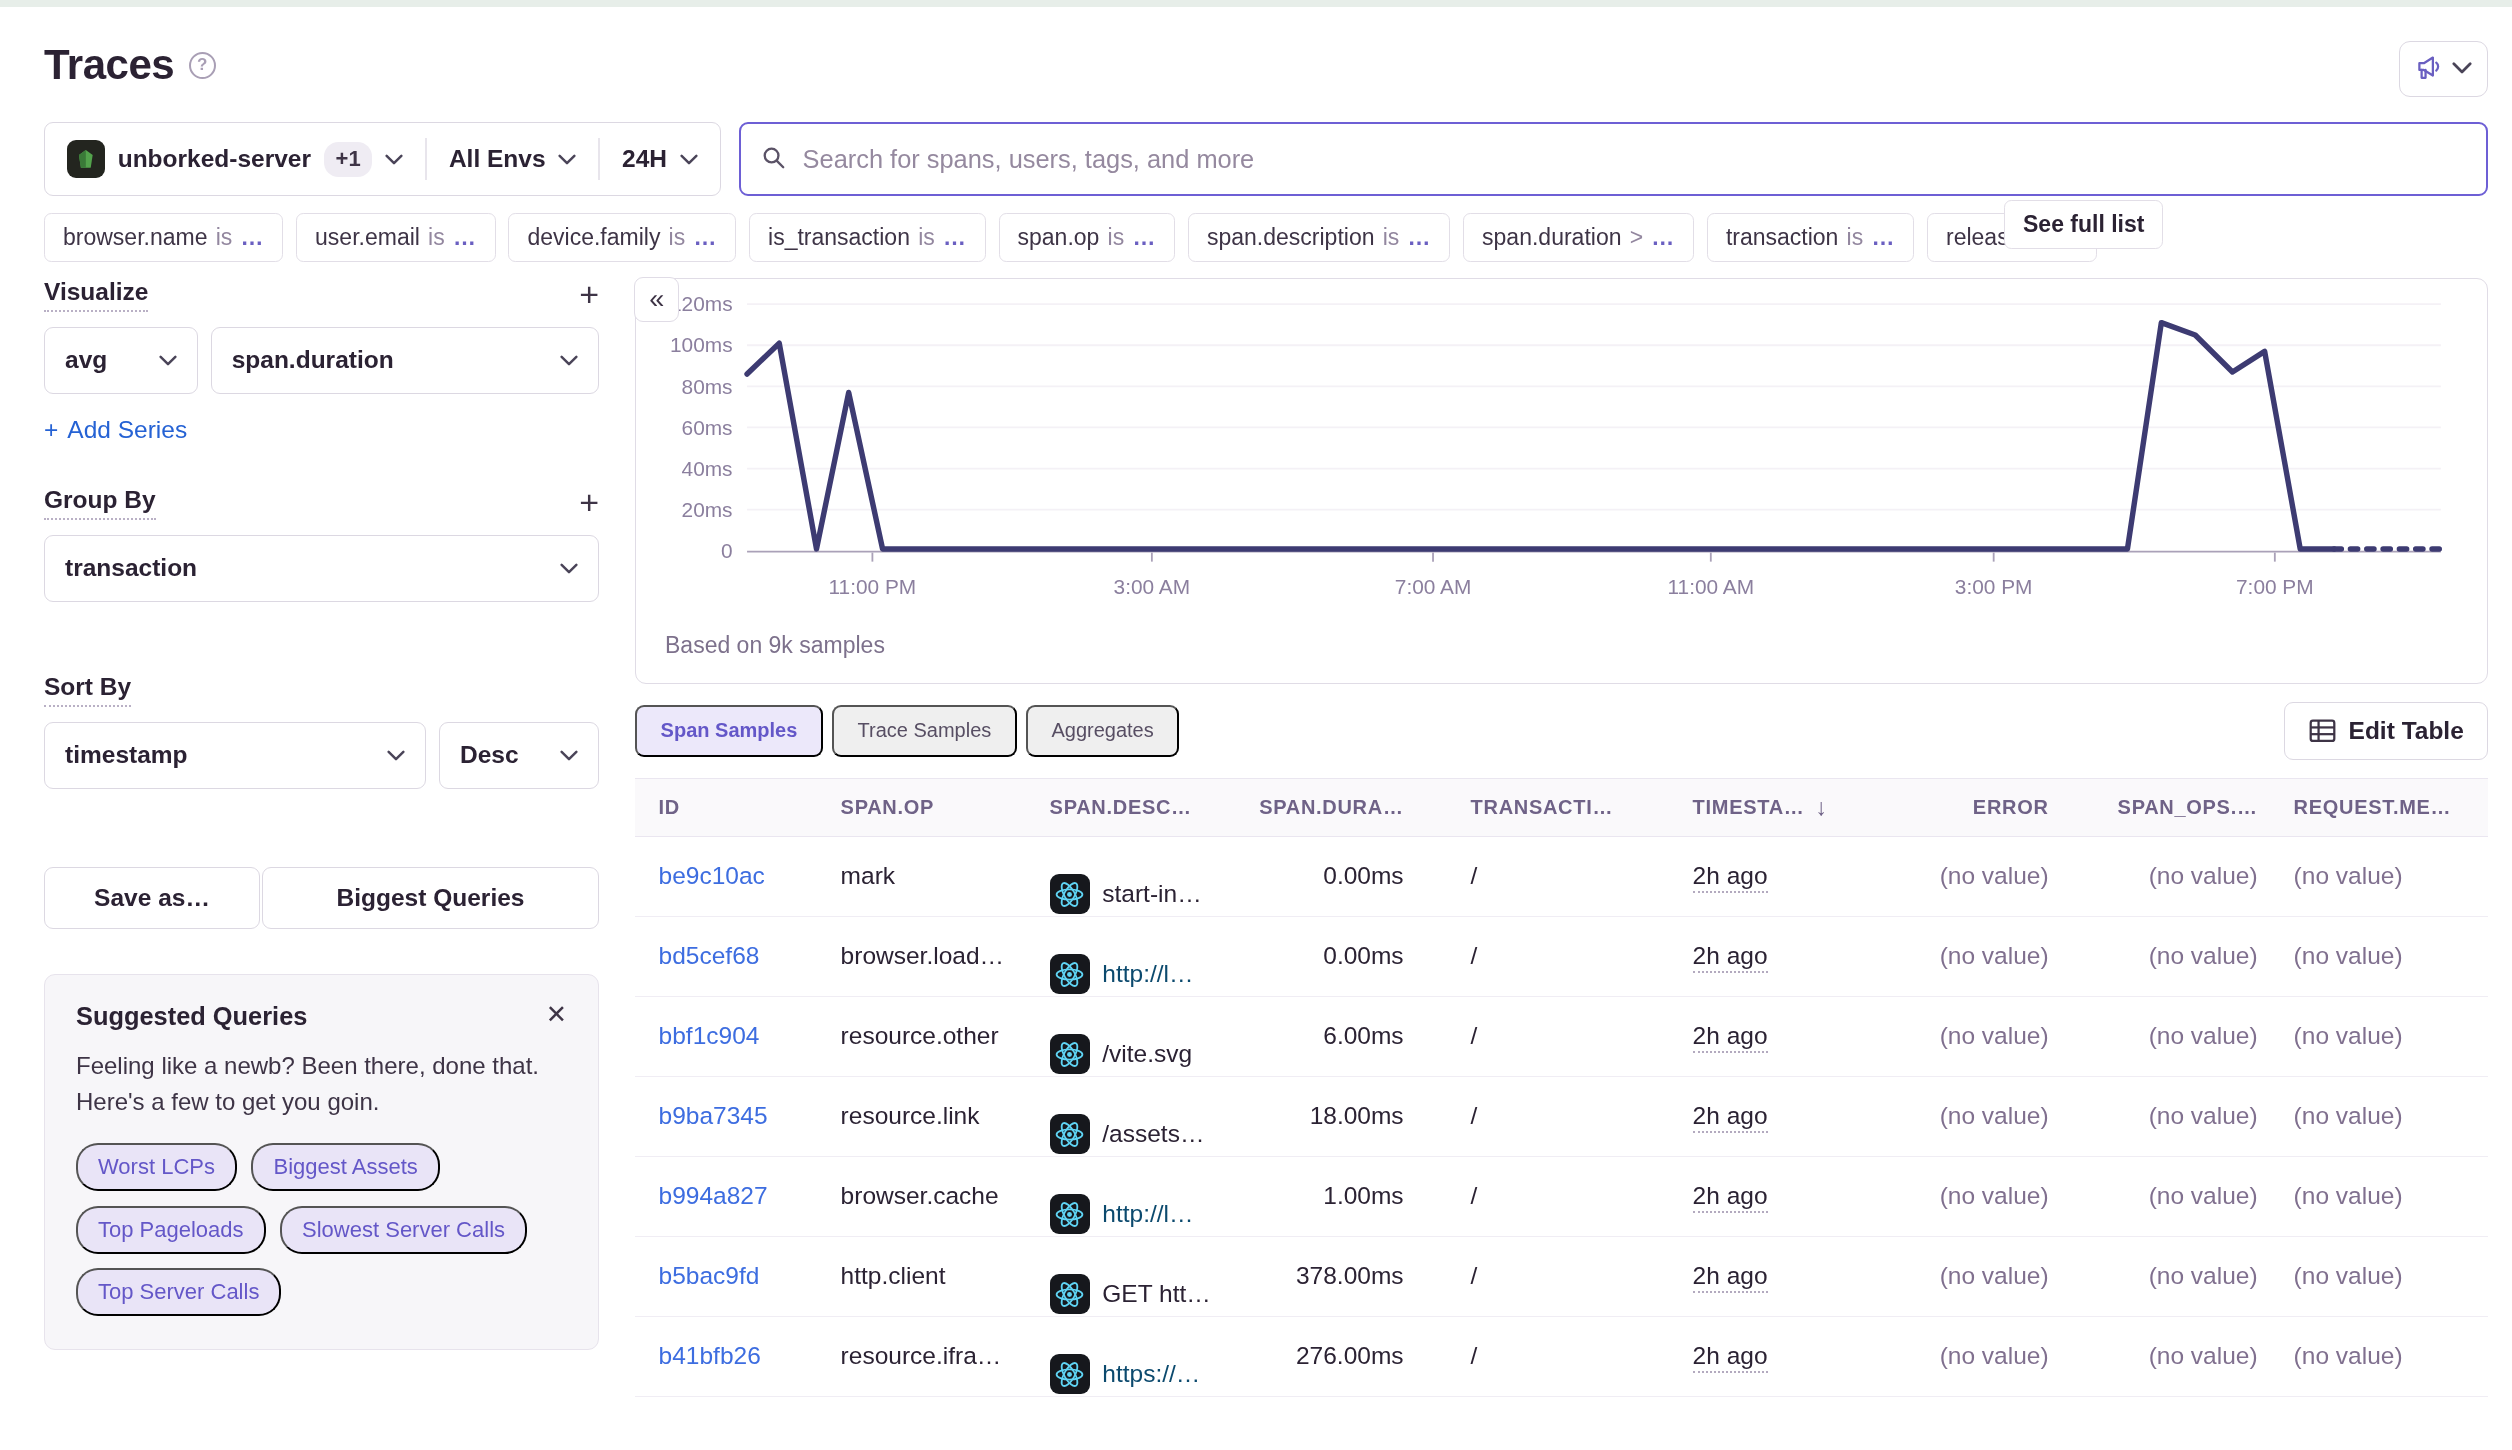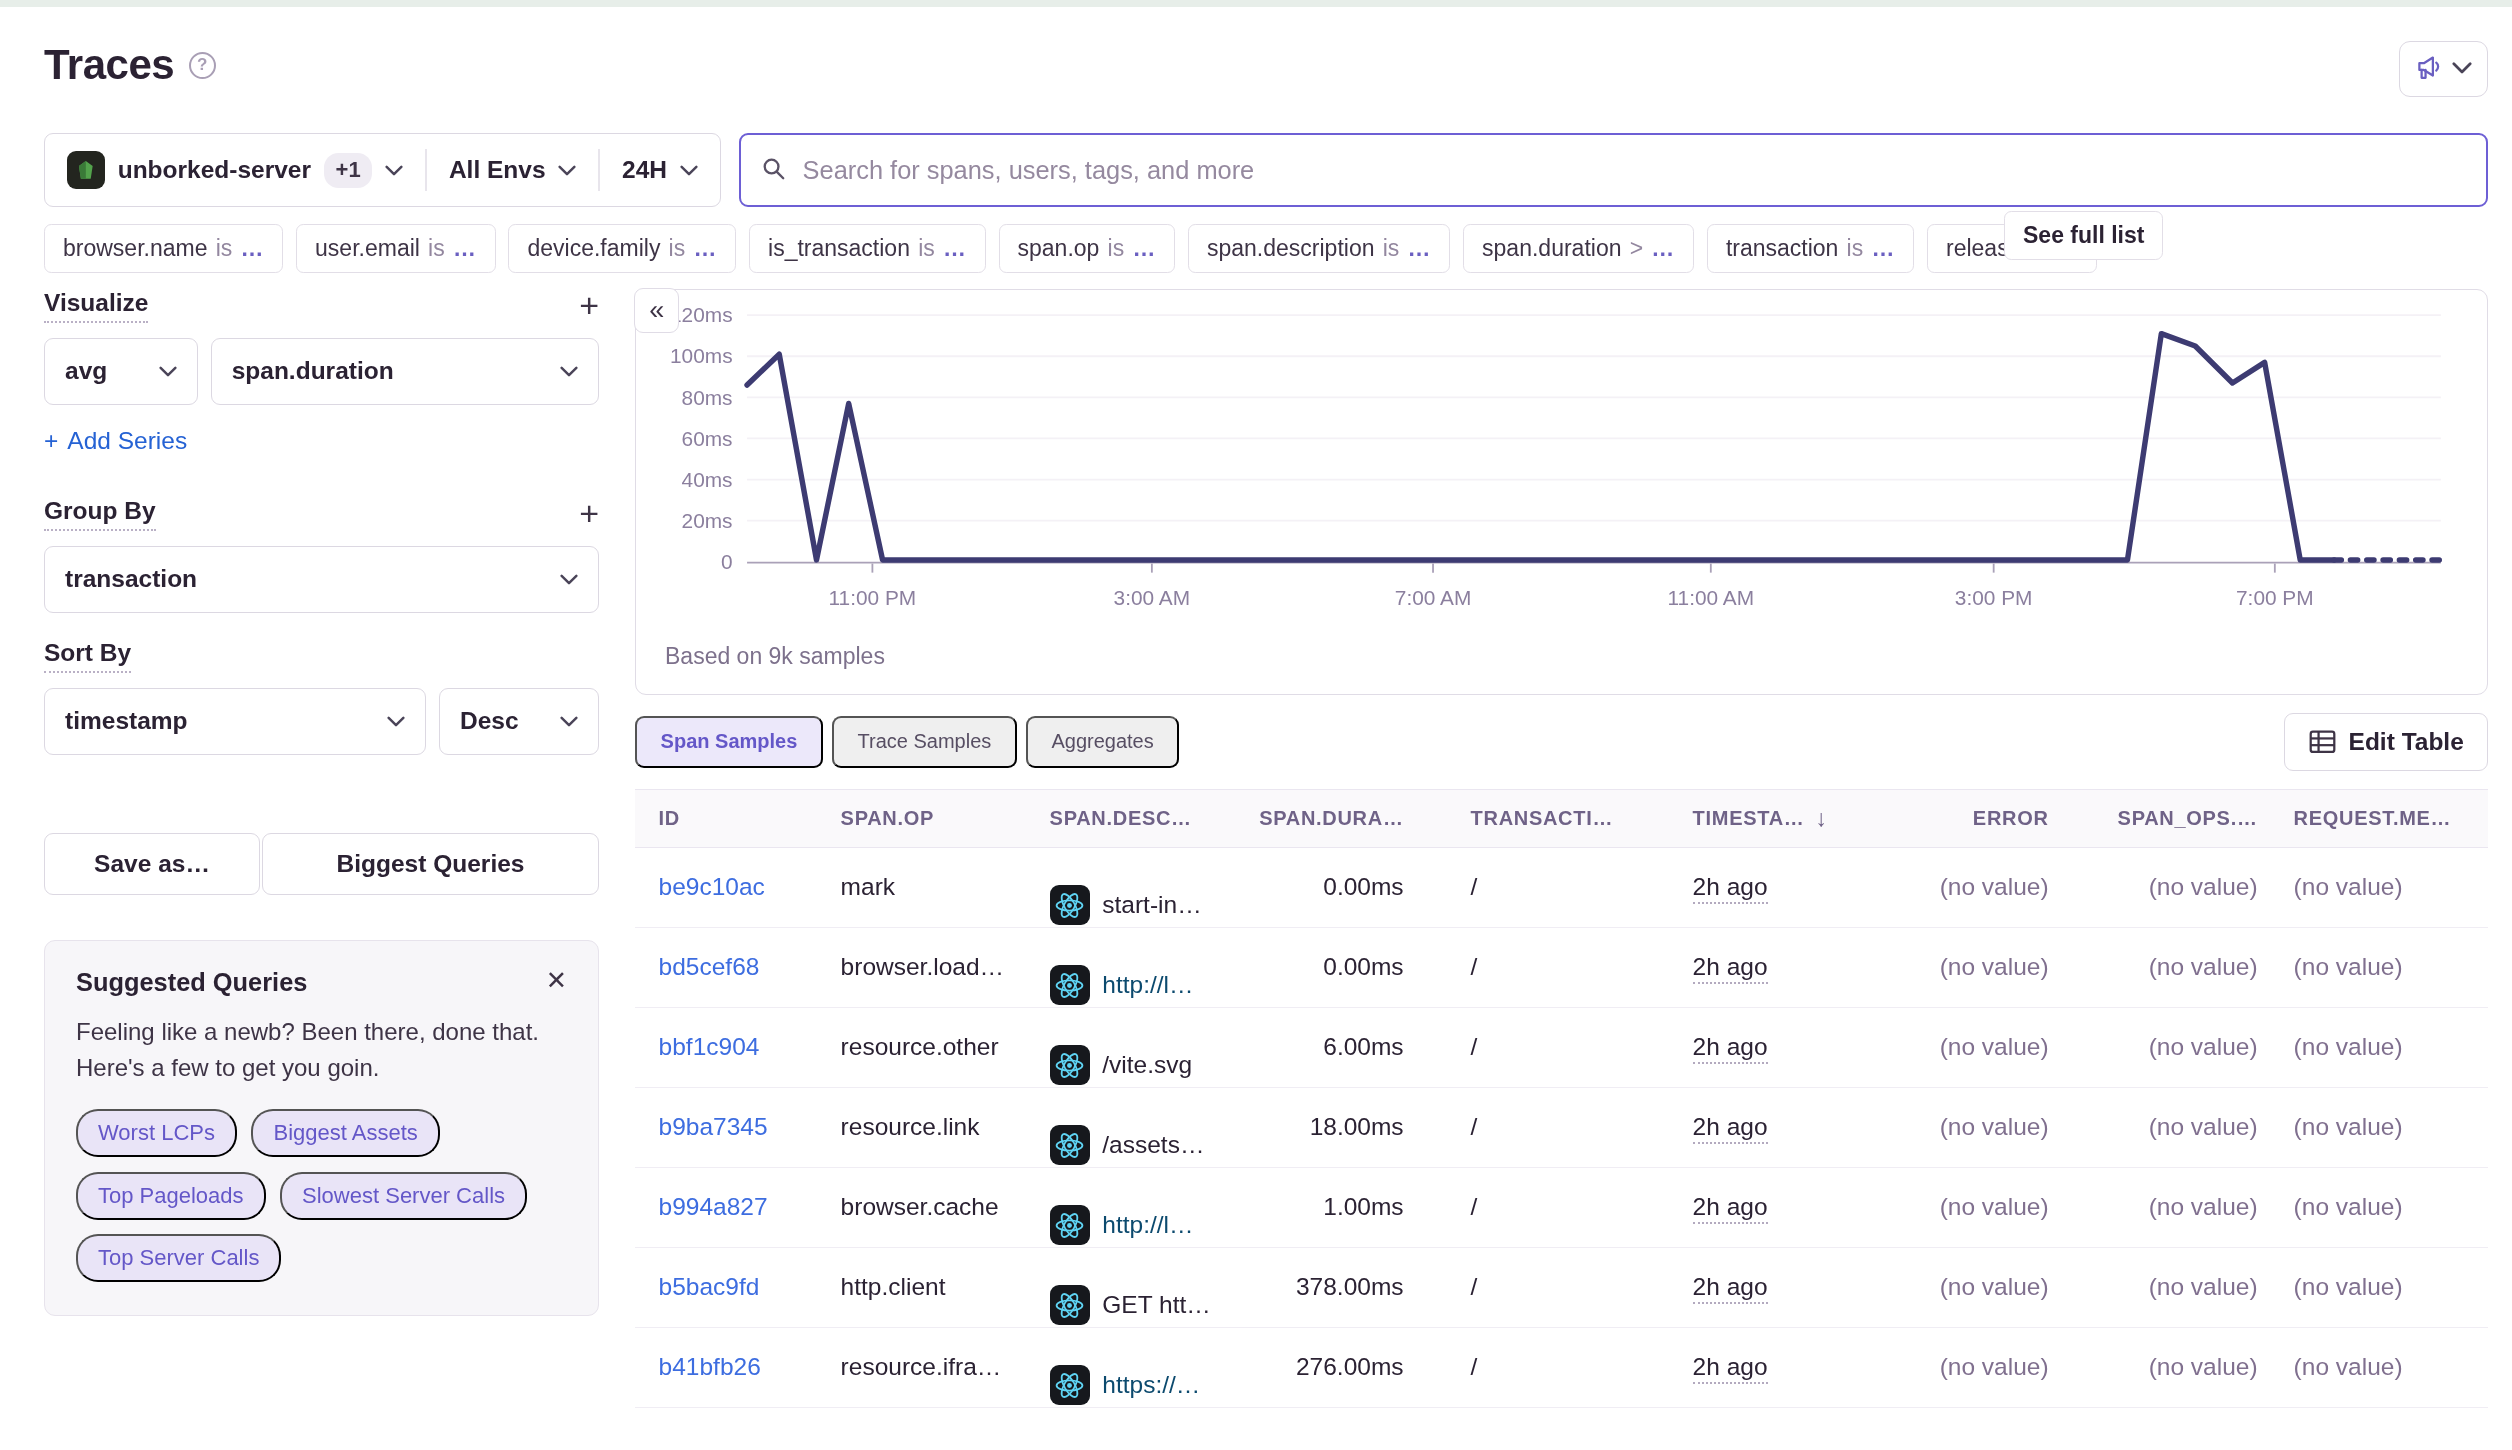--- a/index.html
+++ b/index.html
@@ -12,21 +12,21 @@
   
   .page-header { display:flex; justify-content:space-between; align-items:flex-start; margin-top:34px; }
   .title-wrap { display:flex; align-items:center; gap:14.5px; }
   h1 { margin:0; font-size:42px; font-weight:800; letter-spacing:-0.5px; color:#2b2233; }
   .help-icon { width:27px; height:27px; border:2.7px solid #a99fb5; border-radius:50%;
     color:#a99fb5; font-size:17px; font-weight:700; display:flex; align-items:center; justify-content:center; }
   .feedback-btn { width:89px; height:56px; background:#fff; border:1.8px solid #dcd8e2; border-radius:11px;
     display:flex; align-items:center; justify-content:center; gap:9px; }
 
   
-  .filter-row { display:flex; gap:18px; margin-top:36px; height:74px; }
+  .filter-row { display:flex; gap:18px; margin-top:25px; height:74px; }
   .selector-group { display:flex; align-items:center; border:1.8px solid #dcd8e2; border-radius:9px; background:#fff; }
   .selector { display:flex; align-items:center; gap:12.7px; padding:0 22px; height:100%;
     font-size:24.5px; font-weight:600; color:#2b2233; }
   .v-divider { width:1.8px; height:42px; background:#e8e5ec; }
   .proj-icon { width:38px; height:38px; border-radius:9px; background:#23251f;
     display:flex; align-items:center; justify-content:center; }
   .count-pill { background:#efecf3; border-radius:14.5px; padding:4.5px 11.8px; font-size:22px; font-weight:600; color:#3e3446; }
   .search-box { flex:1; display:flex; align-items:center; gap:14.5px; border:2.7px solid #6d5fd5;
     border-radius:9px; padding:0 20px; background:#fff; }
   .search-box input { border:none; outline:none; width:100%; font-size:25.4px; color:#2b2233;
@@ -52,21 +52,21 @@
     border-bottom:2.7px dotted #b9b0c5; padding-bottom:4.5px; }
   .plus-btn { font-size:34px; font-weight:300; color:#3e3446; line-height:27px; }
   .dd { height:67px; border:1.8px solid #dcd8e2; border-radius:9px; background:#fff;
     display:flex; align-items:center; justify-content:space-between; padding:0 20px;
     font-size:24.5px; font-weight:600; color:#2b2233; }
   .viz-row, .sort-row { display:flex; gap:12.7px; margin-top:14.5px; }
   .dd-agg { flex:0 0 154px; } .dd-field { flex:1; } .dd-sortfield { flex:1; } .dd-dir { flex:0 0 160px; }
   .group-dd { margin-top:14.5px; }
   .add-series { margin-top:22px; display:flex; align-items:center; gap:9px;
     color:#2562d4; font-size:24.5px; font-weight:500; }
-  .mt-lg { margin-top:42px; } .mt-xl { margin-top:26px; }
+  .mt-lg { margin-top:42px; } .mt-xl { margin-top:71px; }
   .actions-row { display:flex; gap:2px; margin-top:78px;align-items:center; }
   .btn { height:62px; border:1.8px solid #dcd8e2; border-radius:9px; background:#fff;
     display:flex; align-items:center; justify-content:center; font-size:24.5px; font-weight:700; color:#2b2233; }
   .btn-save { flex:0 0 216px; } .btn-compare { flex:1; }
   .suggested { margin-top:45px; background:#f7f6f9; border:1.8px solid #e7e3ec; border-radius:11px; padding:27px 31px 33px; }
   .suggested-head { display:flex; justify-content:space-between; align-items:flex-start; }
   .suggested-title { font-size:25.4px; font-weight:700; color:#2b2233; }
   .close-x { font-size:25.4px; color:#3e3446; line-height:1; }
   .suggested p { margin:17px 0 0; font-size:24px; line-height:1.5; color:#3e3446; max-width:495px; }
   .qchips { display:flex; flex-wrap:wrap; gap:14.5px; margin-top:23.6px; }

